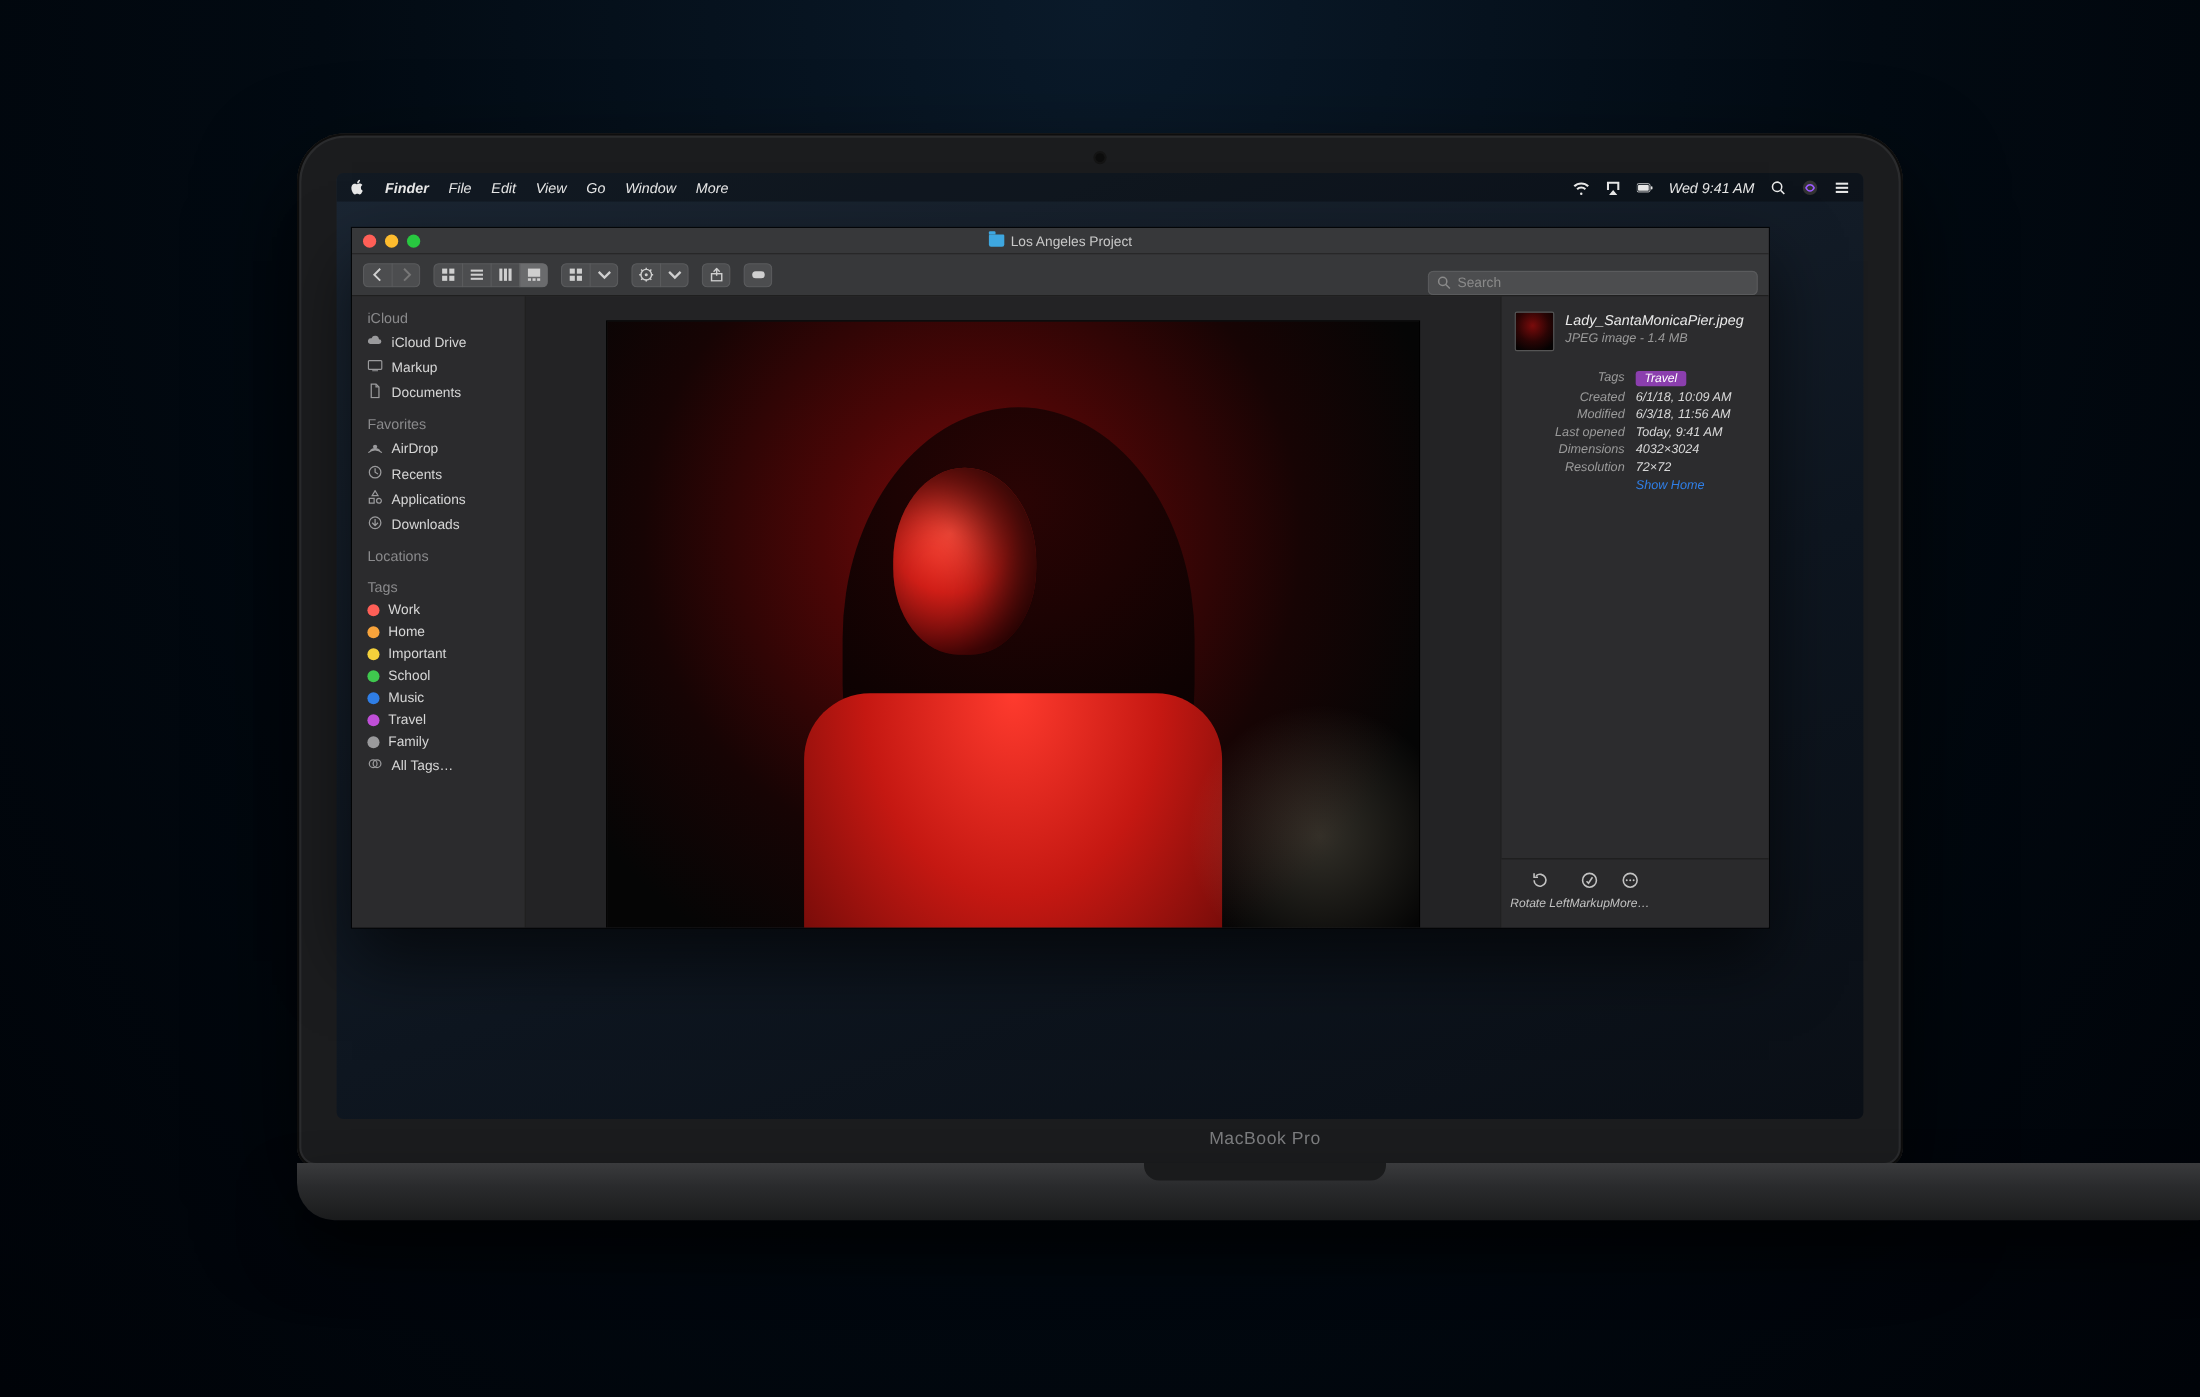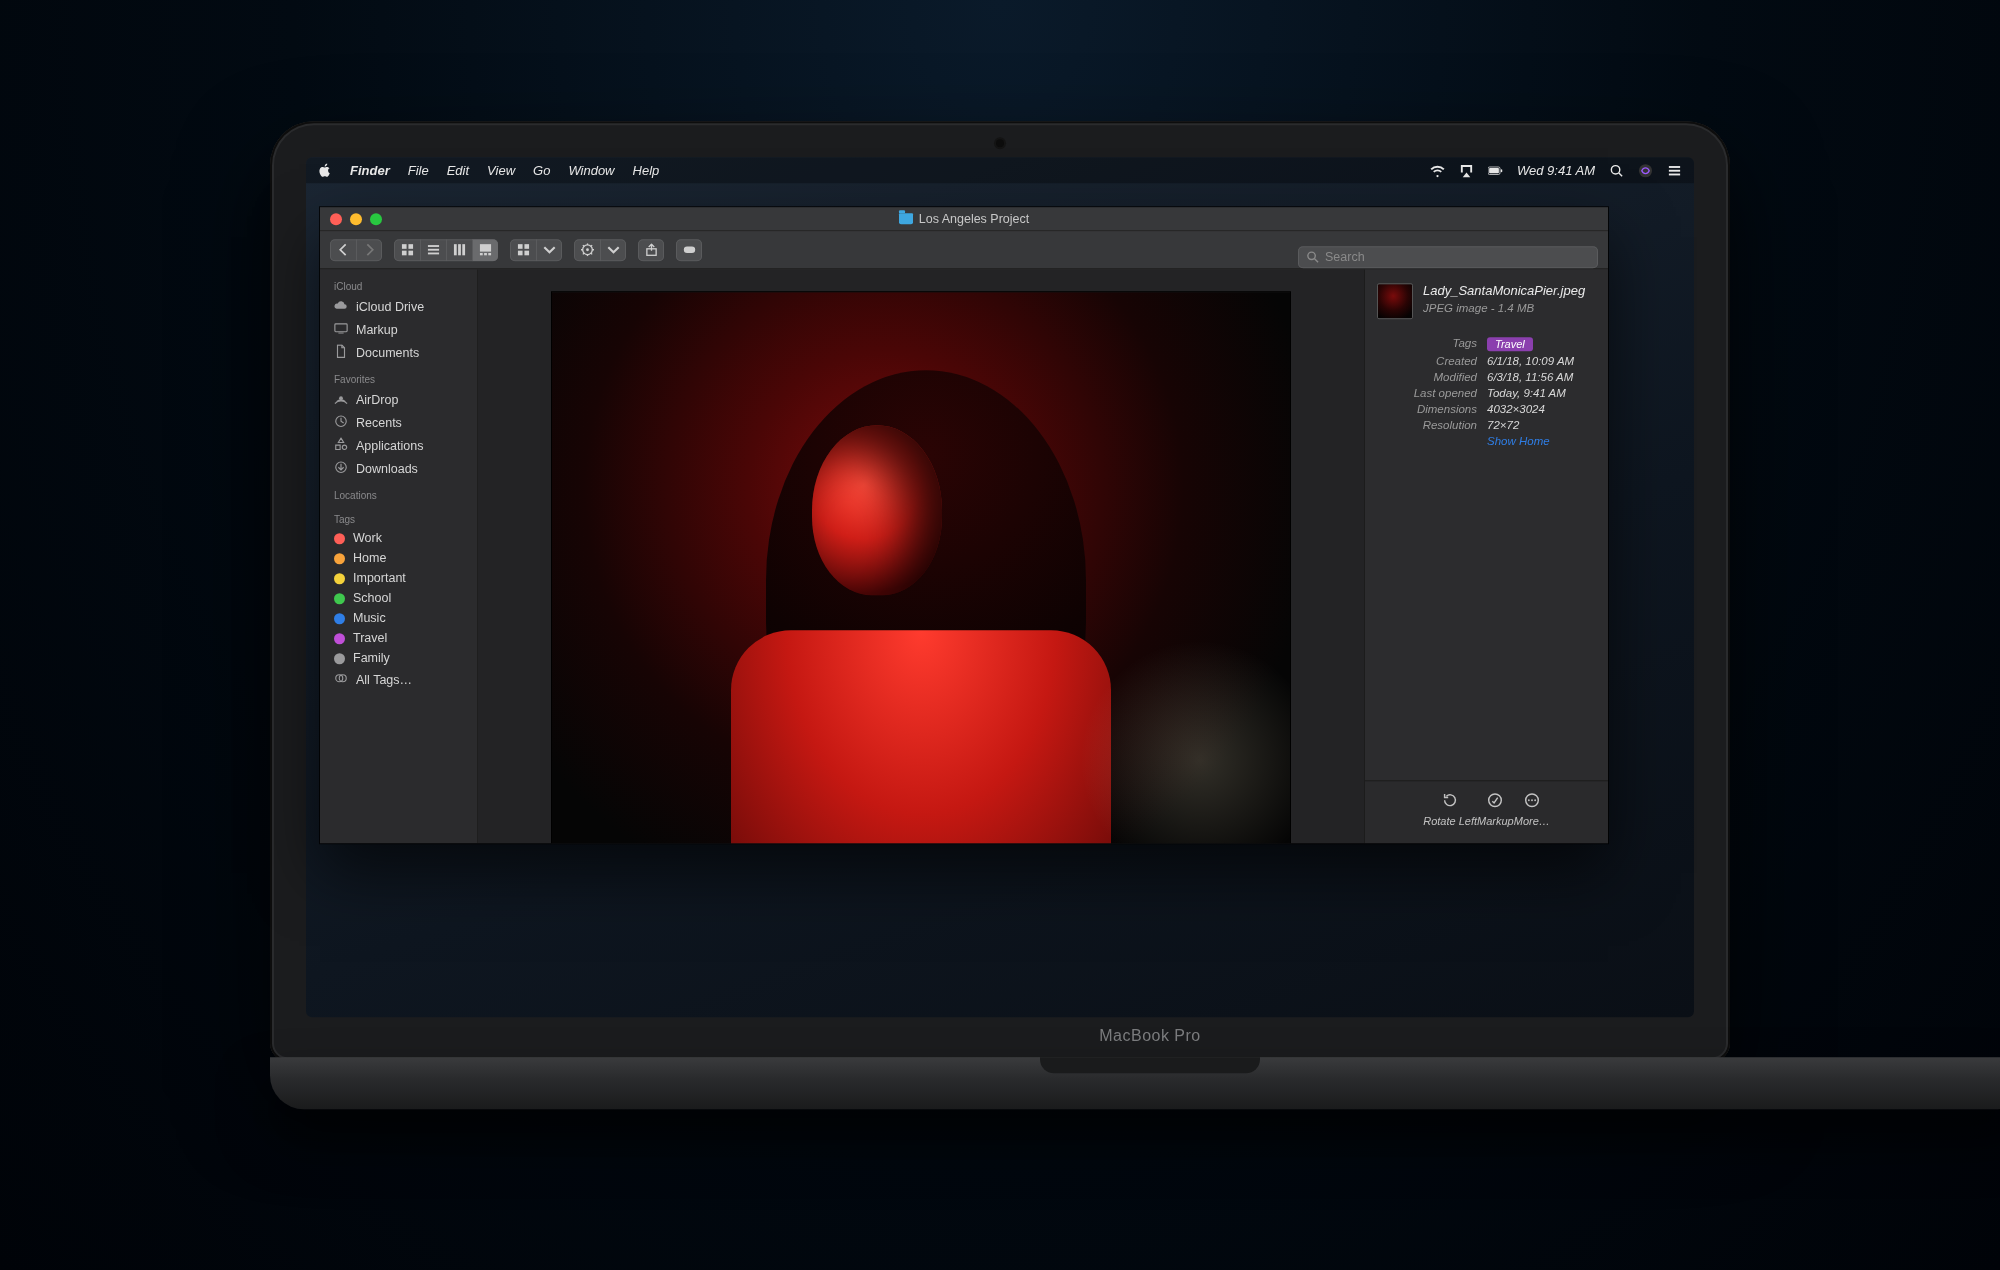--- a/index.html
+++ b/index.html
@@ -157,21 +157,21 @@
   
   .sidebar {
     width: 158px;
     background:#2b2b2d;
     border-right:1px solid #1e1e1e;
     padding:8px 0 8px 10px;
     overflow:auto;
     font-size:12.5px;
   }
   .sb-section { margin-bottom:6px; }
-  .sb-head { color:#8a8a8c; font-size:10px; padding:4px 0 3px 4px; }
+  .sb-head { color:#8a8a8c; font-size:13px; padding:4px 0 3px 4px; }
   .sb-item {
     display:flex; align-items:center; gap:8px;
     padding:3px 6px 3px 4px; border-radius:4px;
     color:#d6d6d6;
   }
   .sb-item svg { width:14px; height:14px; fill:#9a9a9c; flex-shrink:0; }
   .tag-dot { width:11px; height:11px; border-radius:50%; flex-shrink:0;}
 
   
   .content { flex:1; display:flex; flex-direction:column; background:#232325; min-width:0; }
@@ -255,21 +255,21 @@
   .meta-row { display:flex; gap:10px; padding:2px 0; }
   .meta-label { width:100px; text-align:right; color:#9a9a9a; font-size:11.5px; flex-shrink:0;}
   .meta-val   { color:#d8d8d8; font-size:11.5px; }
   .meta .tag-pill {
     display:inline-block; padding:1px 8px; border-radius:3px;
     background:#8b3fae; color:#fff; font-size:11px;
   }
   .meta .showmore { color:#2f7ee6; font-size:11.5px; }
   .panel-spacer { flex:1; }
   .quick-actions {
-    display:flex; justify-content:center;
+    display:flex; justify-content:flex-start;
     padding:10px 8px 16px;
     border-top:1px solid #1c1c1c;
     background:#2a2a2c;
   }
   .qa {
     display:flex; flex-direction:column; align-items:center; gap:6px;
     color:#c2c2c2; font-size:11px;
   }
   .qa svg { width:18px; height:18px; fill:none; stroke:#c2c2c2; stroke-width:1.6; }
 
@@ -288,21 +288,21 @@
             <svg viewBox="0 0 16 16">
                 <path d="M11.5 8.4c0-1.8 1.5-2.7 1.6-2.7-0.9-1.3-2.2-1.5-2.7-1.5-1.1-.1-2.2.7-2.8.7s-1.5-.7-2.4-.6c-1.2 0-2.4.7-3 1.9-1.3 2.3-.3 5.6.9 7.4.6.9 1.4 1.9 2.3 1.8.9 0 1.3-.6 2.4-.6s1.4.6 2.4.6c1 0 1.6-.9 2.2-1.8.7-1 1-2 1-2.1 0 0-1.9-.7-1.9-3.1zM9.8 2.7c.5-.6.9-1.5.8-2.4-.8 0-1.7.5-2.2 1.2-.5.6-.9 1.5-.8 2.3.8.1 1.7-.5 2.2-1.1z"></path>
               </svg>
           </span>
           <span class="app-name">Finder</span>
           <span>File</span>
           <span>Edit</span>
           <span>View</span>
           <span>Go</span>
           <span>Window</span>
-          <span>Help</span>
+          <span>More</span>
         </div>
         <div class="menubar-right">
           <span>
               <svg viewBox="0 0 16 16">
                 <path d="M8 12.5a1.2 1.2 0 100 2.4 1.2 1.2 0 000-2.4zM3.3 8.6a6.7 6.7 0 019.4 0l-1.4 1.4a4.7 4.7 0 00-6.6 0zM.5 5.8a10.7 10.7 0 0115 0L14 7.2a8.7 8.7 0 00-12 0z"></path>
               </svg>
             </span>
           <span>
               <svg viewBox="0 0 16 16">
                 <path d="M2 2h12v8h-2V4H4v6H2zM8 10l4 5H4z"></path>

